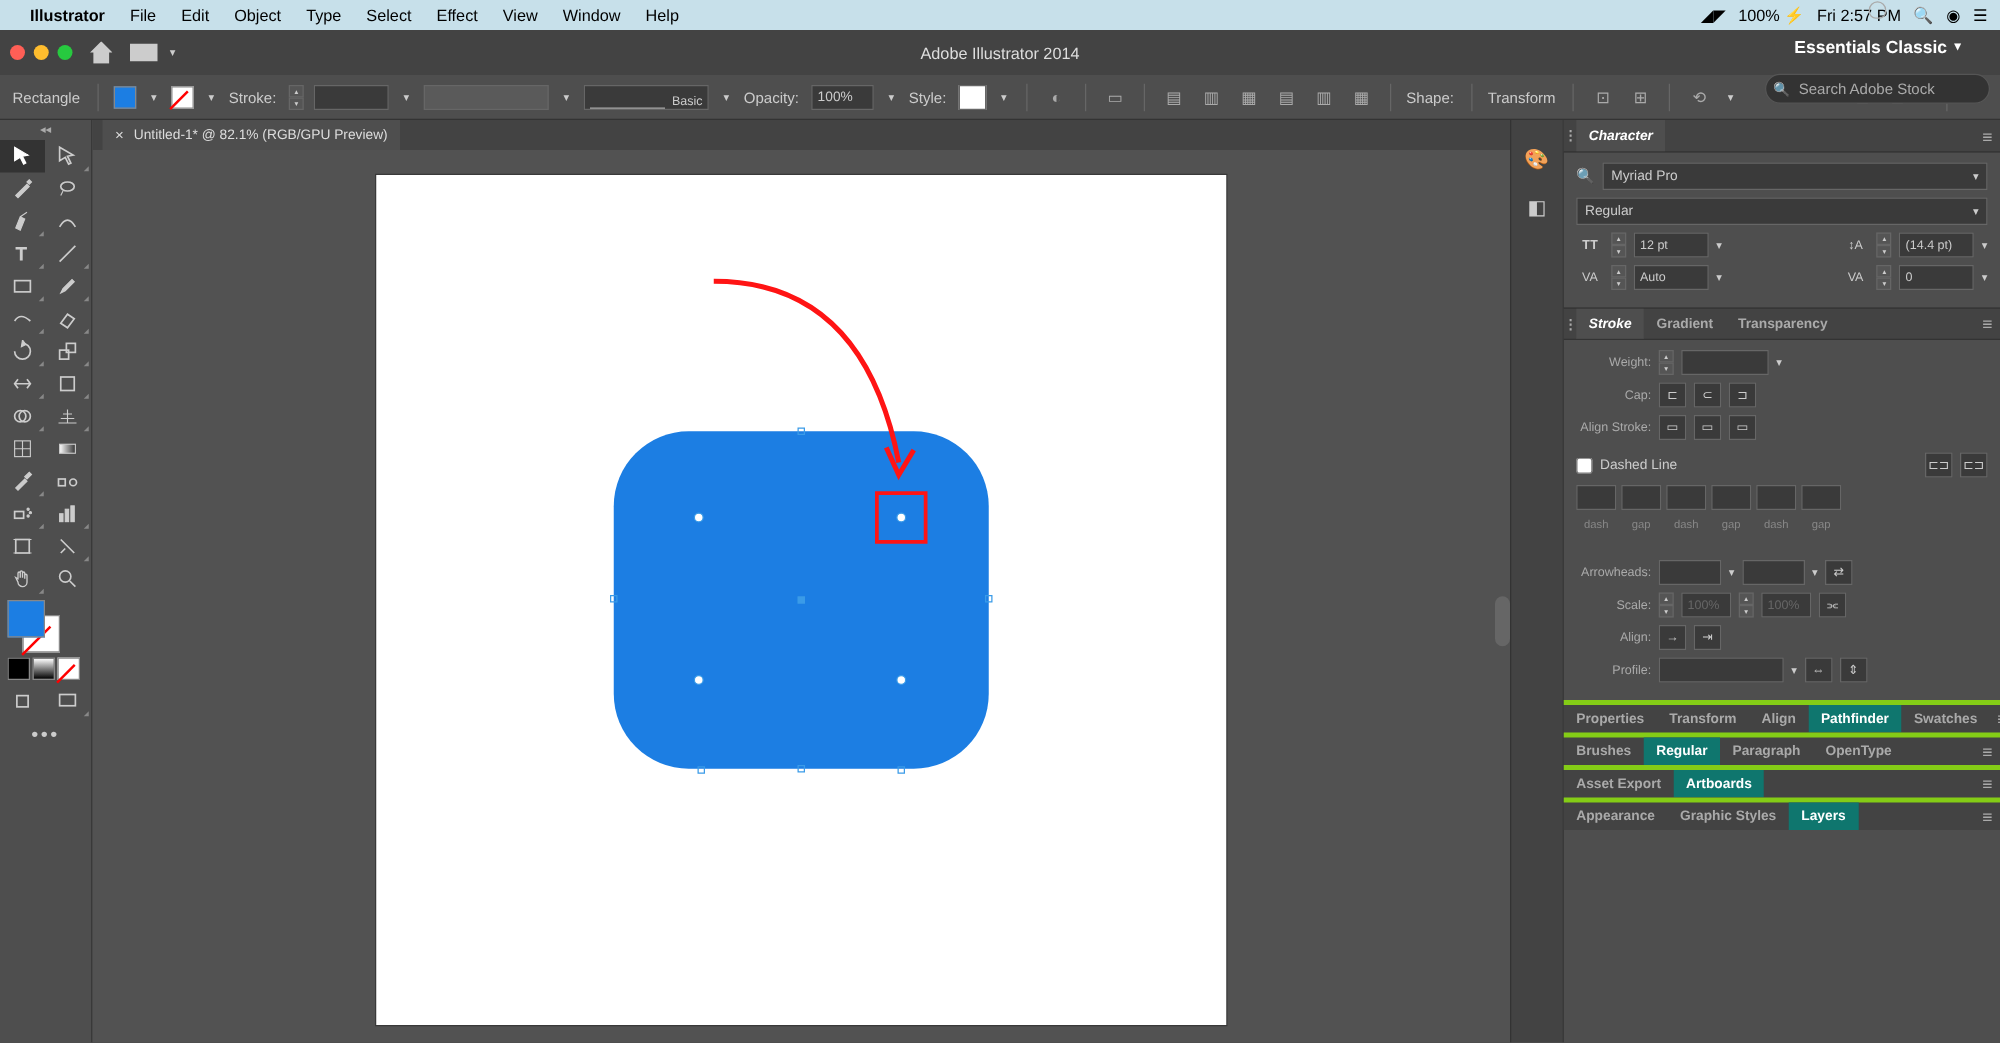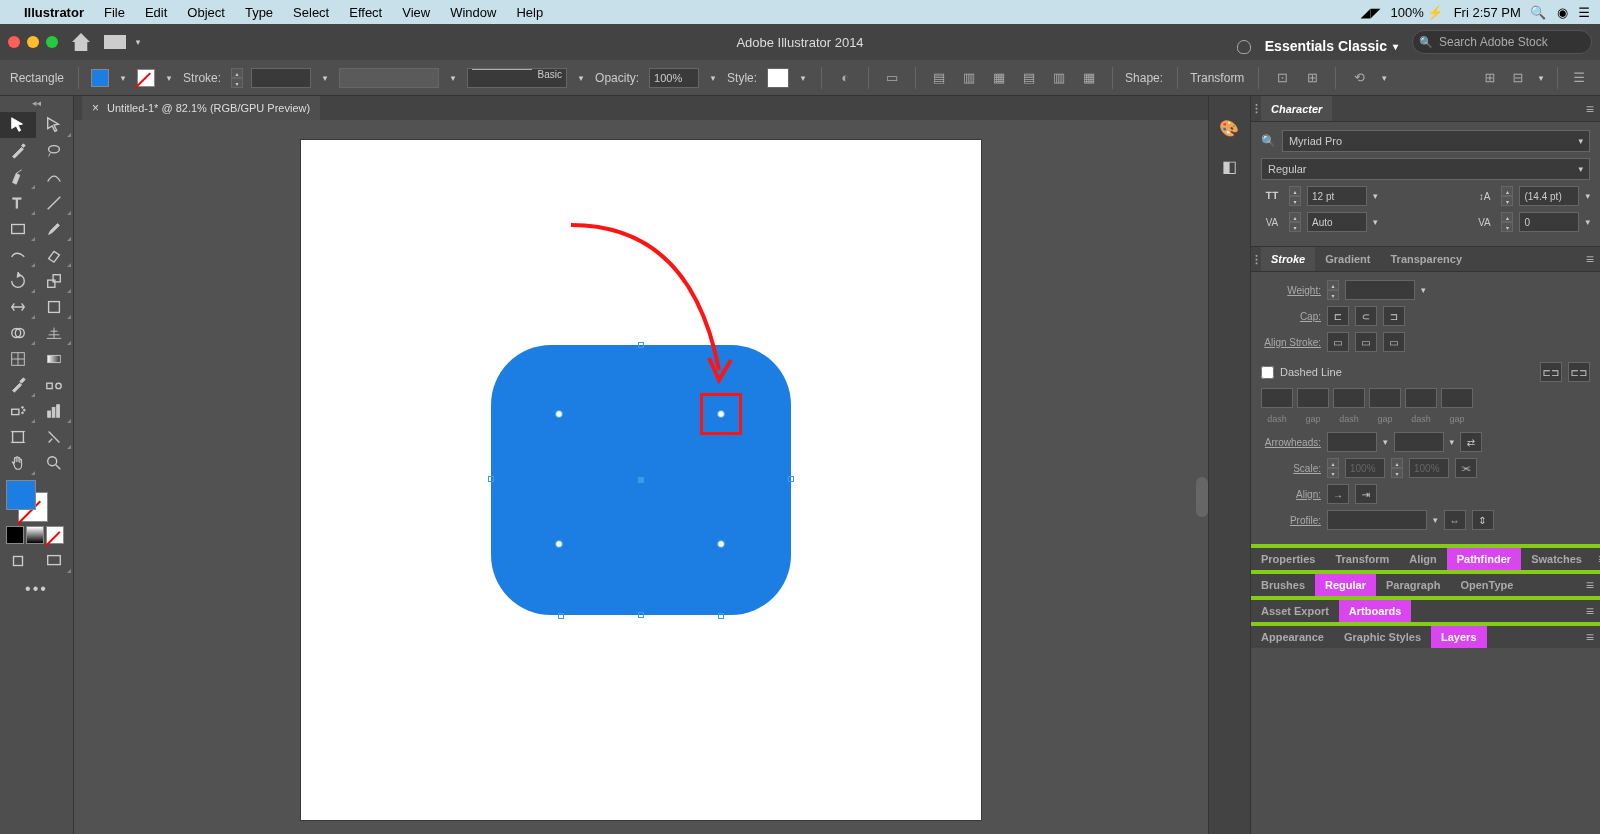--- a/index.html
+++ b/index.html
@@ -16,36 +16,36 @@
 
 .appbar { height: 36px; background: #434343; display: flex; align-items: center; padding: 0 8px; }
 .traffic { display: flex; gap: 7px; margin-right: 14px; }
 .traffic span { width: 12px; height: 12px; border-radius: 50%; display: inline-block; }
 .traffic .r { background: #ff5f56; }
 .traffic .y { background: #ffbd2e; }
 .traffic .g { background: #27c93f; }
 .home-ico { width: 18px; height: 18px; background: #ccc; clip-path: polygon(50% 0, 100% 50%, 85% 50%, 85% 100%, 15% 100%, 15% 50%, 0 50%); margin-right: 14px; }
 .layout-ico { width: 22px; height: 14px; margin-right: 6px; background: #ccc; }
 .appbar .title { position: absolute; left: 50%; transform: translateX(-50%); color: #ddd; font-size: 13px; }
-.appbar .rightside { margin-left: auto; display: flex; align-items: flex-end; gap: 14px; }
+.appbar .rightside { margin-left: auto; display: flex; align-items: center; gap: 14px; flex-direction: column; }
 .bulb { width: 14px; height: 14px; border: 1px solid #aaa; border-radius: 50% 50% 40% 40%; }
 .workspace-sel { color: #fff; font-weight: 600; font-size: 14px; display: flex; align-items: center; gap: 6px; }
 .stock-search { background: #333; border: 1px solid #555; border-radius: 14px; padding: 2px 10px 2px 26px; color: #aaa; font-size: 12px; width: 180px; height: 24px; display: flex; align-items: center; position: relative; }
 .stock-search::before { content: "🔍"; position: absolute; left: 6px; font-size: 11px; }
 
 
 .controlbar { height: 36px; background: #4e4e4e; border-bottom: 1px solid #333; display: flex; align-items: center; padding: 0 10px; font-size: 12px; color: #ccc; gap: 8px; }
 .controlbar .lbl { margin-right: 2px; }
 .fill-swatch { width: 18px; height: 18px; background: #1c7ee3; border: 1px solid #888; }
 .stroke-swatch { width: 18px; height: 18px; background: #fff; border: 1px solid #888; position: relative; }
 .stroke-swatch::after { content: ""; position: absolute; inset: -2px; border-top: 2px solid red; transform: rotate(-45deg); top: 50%; }
 .dd { width: 12px; height: 12px; display: inline-flex; align-items: center; justify-content: center; }
 .dd::after { content: "▾"; font-size: 9px; color: #ccc; }
 .numbox { background: #3a3a3a; border: 1px solid #666; padding: 0 4px; font-size: 11px; color: #ccc; height: 20px; display: flex; align-items: center; }
-.brush-box { width: 100px; height: 20px; background: #3a3a3a; border: 1px solid #666; display: flex; align-items: flex-start; padding: 0 4px; }
+.brush-box { width: 100px; height: 20px; background: #3a3a3a; border: 1px solid #666; display: flex; align-items: flex-end; padding: 0 4px; }
 .brush-box span { color: #ccc; font-size: 10px; margin-left: auto; }
 .brush-line { height: 1px; background: #aaa; width: 60px; }
 .opacity-box { background: #3a3a3a; border: 1px solid #666; padding: 0 4px; font-size: 11px; color: #ccc; height: 20px; width: 50px; display: flex; align-items: center; }
 .icon-box { width: 22px; height: 22px; display: flex; align-items: center; justify-content: center; color: #aaa; font-size: 13px; }
 .sep { width: 1px; height: 22px; background: #666; margin: 0 4px; }
 .ctrl-right { margin-left: auto; display: flex; align-items: center; gap: 6px; }
 
 
 .main { display: flex; height: calc(100% - 96px); }
 
@@ -98,27 +98,27 @@
 .panel-tabs .menu { margin-left: auto; padding: 0 6px; font-size: 14px; }
 .panel-body { padding: 8px 10px; }
 .row { display: flex; align-items: center; margin-bottom: 6px; gap: 6px; }
 .row .grow { flex: 1; }
 .selbox { background: #3a3a3a; border: 1px solid #666; height: 22px; display: flex; align-items: center; padding: 0 6px; font-size: 11px; color: #ccc; flex: 1; }
 .selbox .arr { margin-left: auto; font-size: 9px; }
 .numinput { background: #3a3a3a; border: 1px solid #666; height: 20px; display: flex; align-items: center; padding: 0 4px; font-size: 10px; color: #ccc; width: 60px; }
 .spin { width: 12px; height: 20px; display: flex; flex-direction: column; }
 .spin span { height: 10px; font-size: 6px; text-align: center; line-height: 10px; background: #555; border: 1px solid #666; }
 .iconbtn { width: 22px; height: 20px; background: #3a3a3a; border: 1px solid #666; display: flex; align-items: center; justify-content: center; font-size: 10px; }
-.lbl-r { width: 60px; text-align: right; font-size: 10px; color: #aaa; text-decoration: underline; }
+.lbl-r { width: 60px; text-align: right; font-size: 10px; color: #aaa; }
 .panel-sec { border-top: 1px solid #333; }
 .dashrow span { width: 32px; text-align: center; font-size: 9px; color: #888; }
 .dashboxes span { width: 32px; height: 20px; background: #3a3a3a; border: 1px solid #666; }
 .tabgroup { display: flex; background: #434343; height: 26px; border-top: 4px solid #84cc16; }
 .tabgroup span { padding: 0 10px; display: flex; align-items: center; font-weight: 600; color: #aaa; font-size: 11px; }
-.tabgroup span.active { background: #d946ef; color: #fff; }
+.tabgroup span.active { background: #0f766e; color: #fff; }
 .tabgroup .menu { margin-left: auto; padding: 0 6px; font-size: 14px; }
 
 .scroll-handle { position: absolute; right: 0; top: 50%; width: 12px; height: 40px; background: #666; border-radius: 6px; }
 </style>
 </head>
 <body>
 
 <div class="menubar">
   <span class="apple"></span>
   <span class="menuitem bold">Illustrator</span>
@@ -609,21 +609,21 @@
         <span></span>
       </div>
       <div class="row dashrow" style="gap:4px">
         <span>dash</span>
         <span>gap</span>
         <span>dash</span>
         <span>gap</span>
         <span>dash</span>
         <span>gap</span>
       </div>
-      <div class="row" style="margin-top:8px">
+      <div class="row" style="margin-top:24px">
         <span class="lbl-r">Arrowheads:</span>
         <div class="numinput" style="width:50px"></div>
         <span class="arr" style="font-size:9px">▾</span>
         <div class="numinput" style="width:50px"></div>
         <span class="arr" style="font-size:9px">▾</span>
         <div class="iconbtn">⇄</div>
       </div>
       <div class="row">
         <span class="lbl-r">Scale:</span>
         <div class="spin">

